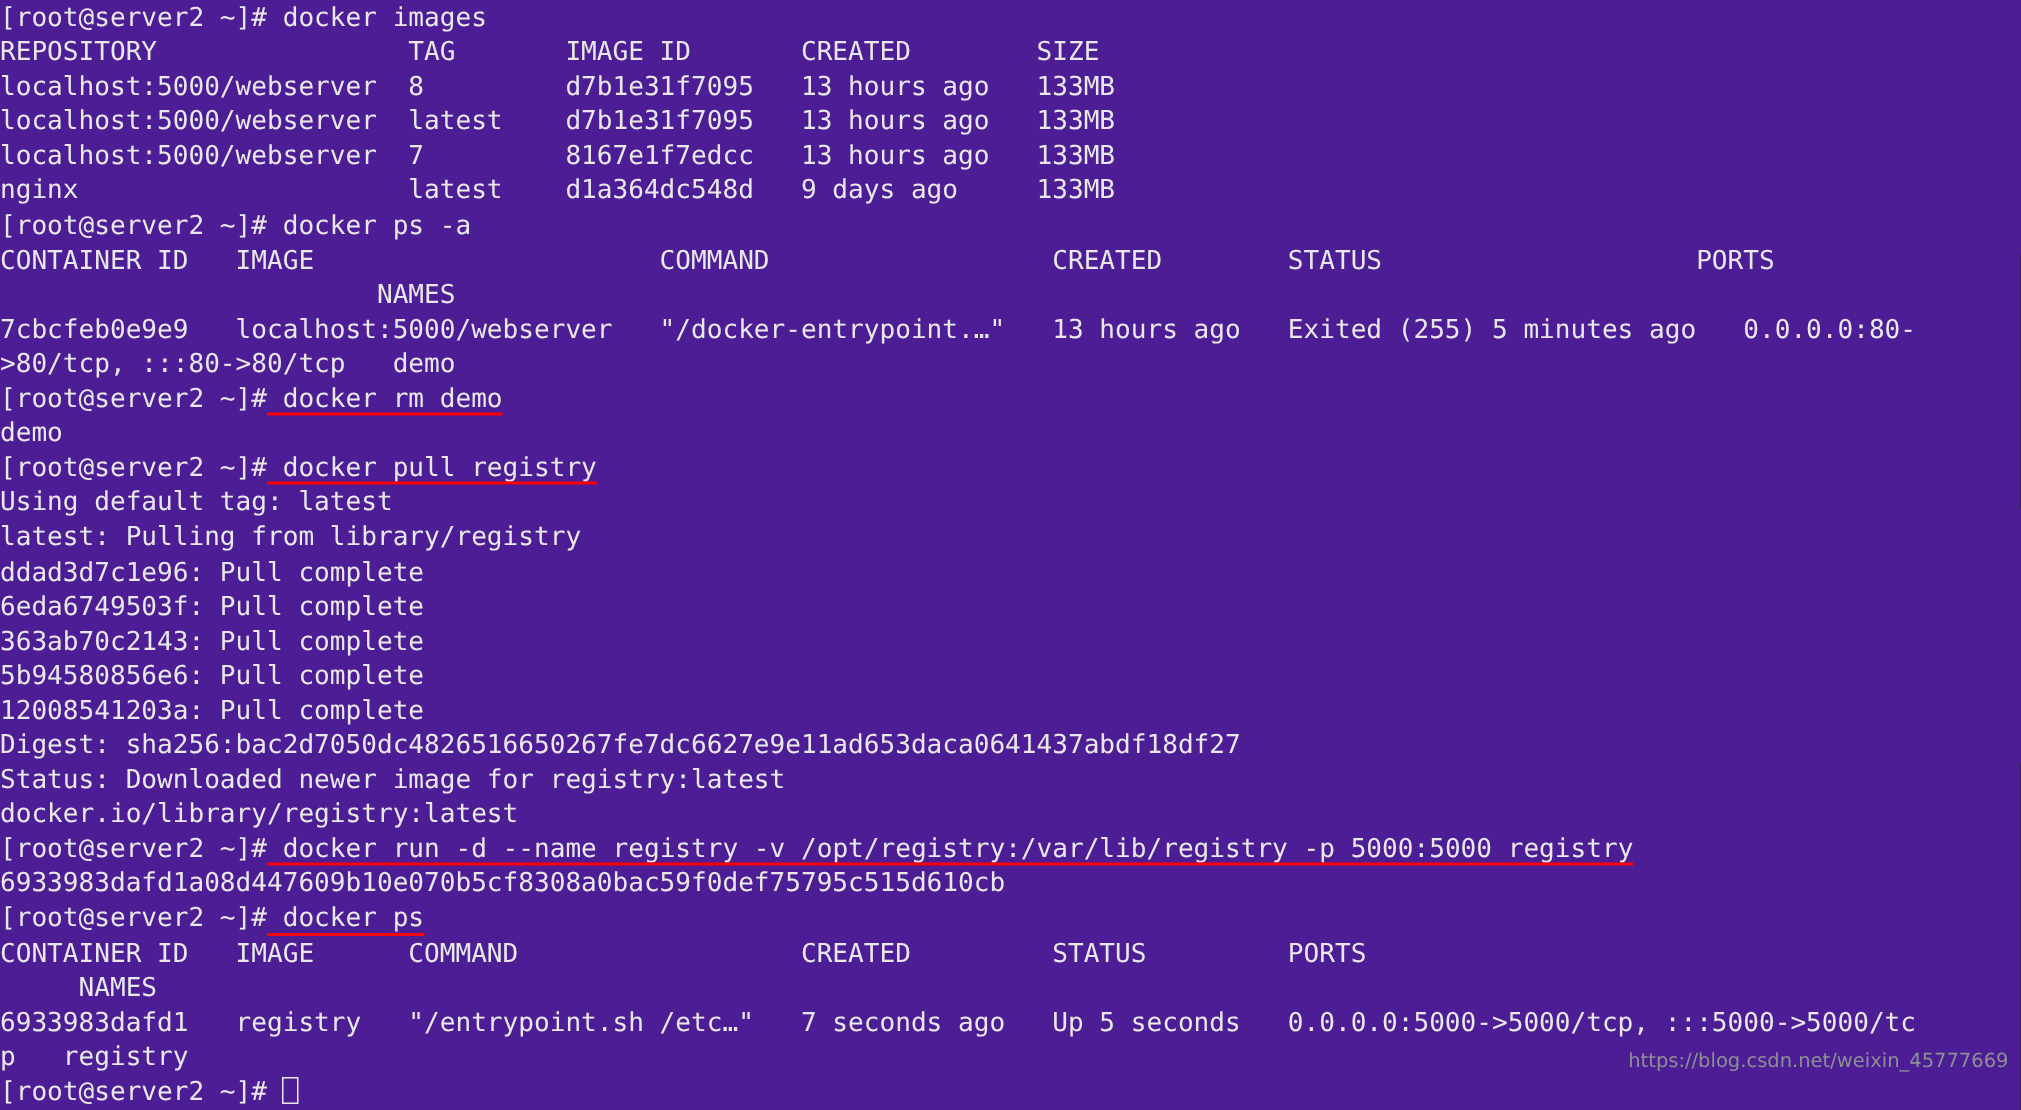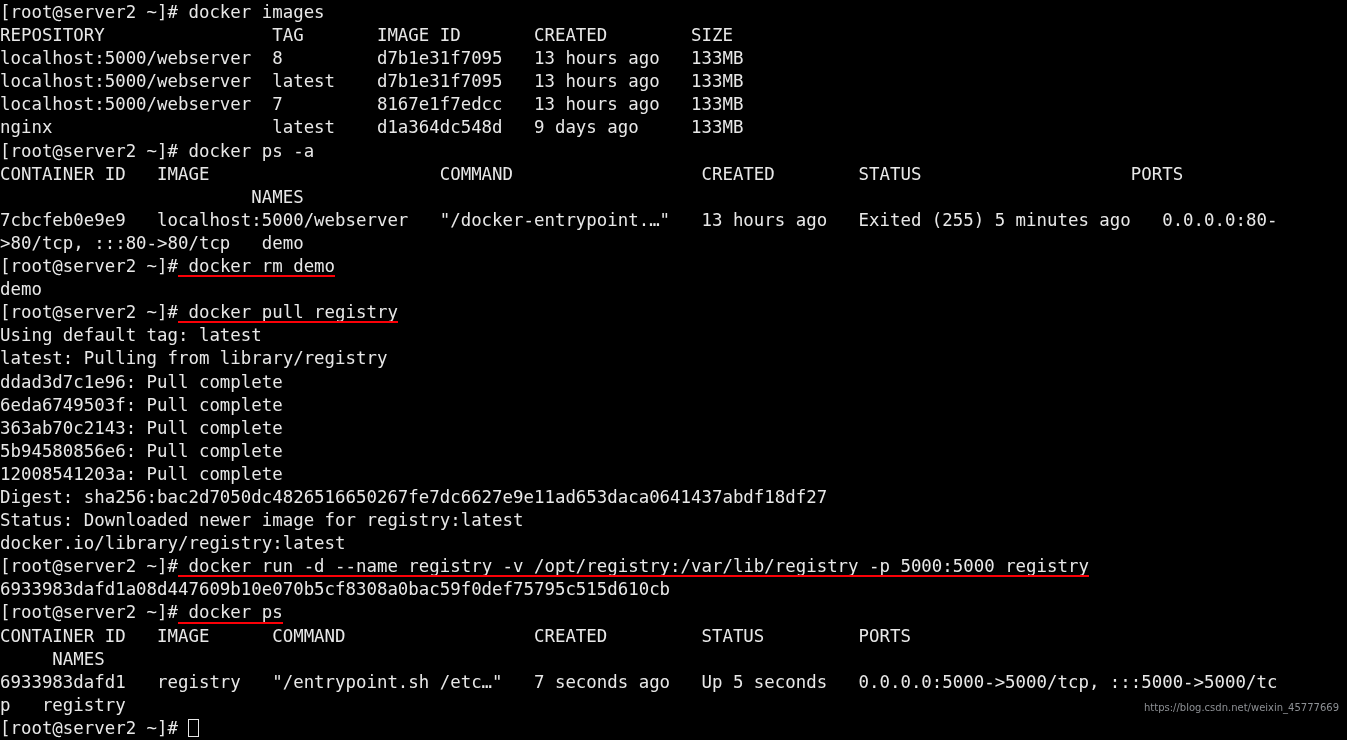--- a/index.html
+++ b/index.html
@@ -4,21 +4,21 @@
 <style>
   html, body {
     margin: 0;
     padding: 0;
     background: #24282b;
   }
   #terminal {
     position: relative;
     width: 1347px;
     height: 740px;
-    background: #000000;
+    background: #4c1d95;
     overflow: hidden;
     font-family: "DejaVu Sans Mono", "Liberation Mono", monospace;
     font-size: 17.4px;
     line-height: 23.1px;
     color: #e8e8e8;
     letter-spacing: 0px;
     -webkit-font-smoothing: antialiased;
   }
   #screen {
     position: absolute;
@@ -51,21 +51,21 @@
     vertical-align: -3px;
     box-sizing: border-box;
     border: 1.5px solid #e8e8e8;
     background: transparent;
   }
   #watermark {
     position: absolute;
     right: 8px;
     bottom: 21px;
     font-family: "DejaVu Sans", "Liberation Sans", sans-serif;
-    font-size: 10px;
+    font-size: 13px;
     color: #8d9094;
     letter-spacing: 0px;
     white-space: pre;
   }
 </style>
 </head>
 <body>
 
 <div id="terminal">
   <div id="screen"><div class="line"><span>[root@server2 ~]# docker images</span></div><div class="line"><span>REPOSITORY                TAG       IMAGE ID       CREATED        SIZE</span></div><div class="line"><span>localhost:5000/webserver  8         d7b1e31f7095   13 hours ago   133MB</span></div><div class="line"><span>localhost:5000/webserver  latest    d7b1e31f7095   13 hours ago   133MB</span></div><div class="line"><span>localhost:5000/webserver  7         8167e1f7edcc   13 hours ago   133MB</span></div><div class="line"><span>nginx                     latest    d1a364dc548d   9 days ago     133MB</span></div><div class="line"><span>[root@server2 ~]# docker ps -a</span></div><div class="line"><span>CONTAINER ID   IMAGE                      COMMAND                  CREATED        STATUS                    PORTS</span></div><div class="line"><span>                        NAMES</span></div><div class="line"><span>7cbcfeb0e9e9   localhost:5000/webserver   "/docker-entrypoint.…"   13 hours ago   Exited (255) 5 minutes ago   0.0.0.0:80-</span></div><div class="line"><span>&gt;80/tcp, :::80-&gt;80/tcp   demo</span></div><div class="line"><span>[root@server2 ~]#</span><span class="u"> docker rm demo</span></div><div class="line"><span>demo</span></div><div class="line"><span>[root@server2 ~]#</span><span class="u"> docker pull registry</span></div><div class="line"><span>Using default tag: latest</span></div><div class="line"><span>latest: Pulling from library/registry</span></div><div class="line"><span>ddad3d7c1e96: Pull complete</span></div><div class="line"><span>6eda6749503f: Pull complete</span></div><div class="line"><span>363ab70c2143: Pull complete</span></div><div class="line"><span>5b94580856e6: Pull complete</span></div><div class="line"><span>12008541203a: Pull complete</span></div><div class="line"><span>Digest: sha256:bac2d7050dc4826516650267fe7dc6627e9e11ad653daca0641437abdf18df27</span></div><div class="line"><span>Status: Downloaded newer image for registry:latest</span></div><div class="line"><span>docker.io/library/registry:latest</span></div><div class="line"><span>[root@server2 ~]#</span><span class="u"> docker run -d --name registry -v /opt/registry:/var/lib/registry -p 5000:5000 registry</span></div><div class="line"><span>6933983dafd1a08d447609b10e070b5cf8308a0bac59f0def75795c515d610cb</span></div><div class="line"><span>[root@server2 ~]#</span><span class="u"> docker ps</span></div><div class="line"><span>CONTAINER ID   IMAGE      COMMAND                  CREATED         STATUS         PORTS</span></div><div class="line"><span>     NAMES</span></div><div class="line"><span>6933983dafd1   registry   "/entrypoint.sh /etc…"   7 seconds ago   Up 5 seconds   0.0.0.0:5000-&gt;5000/tcp, :::5000-&gt;5000/tc</span></div><div class="line"><span>p   registry</span></div><div class="line"><span>[root@server2 ~]# </span><span class="cursor"></span></div></div>

